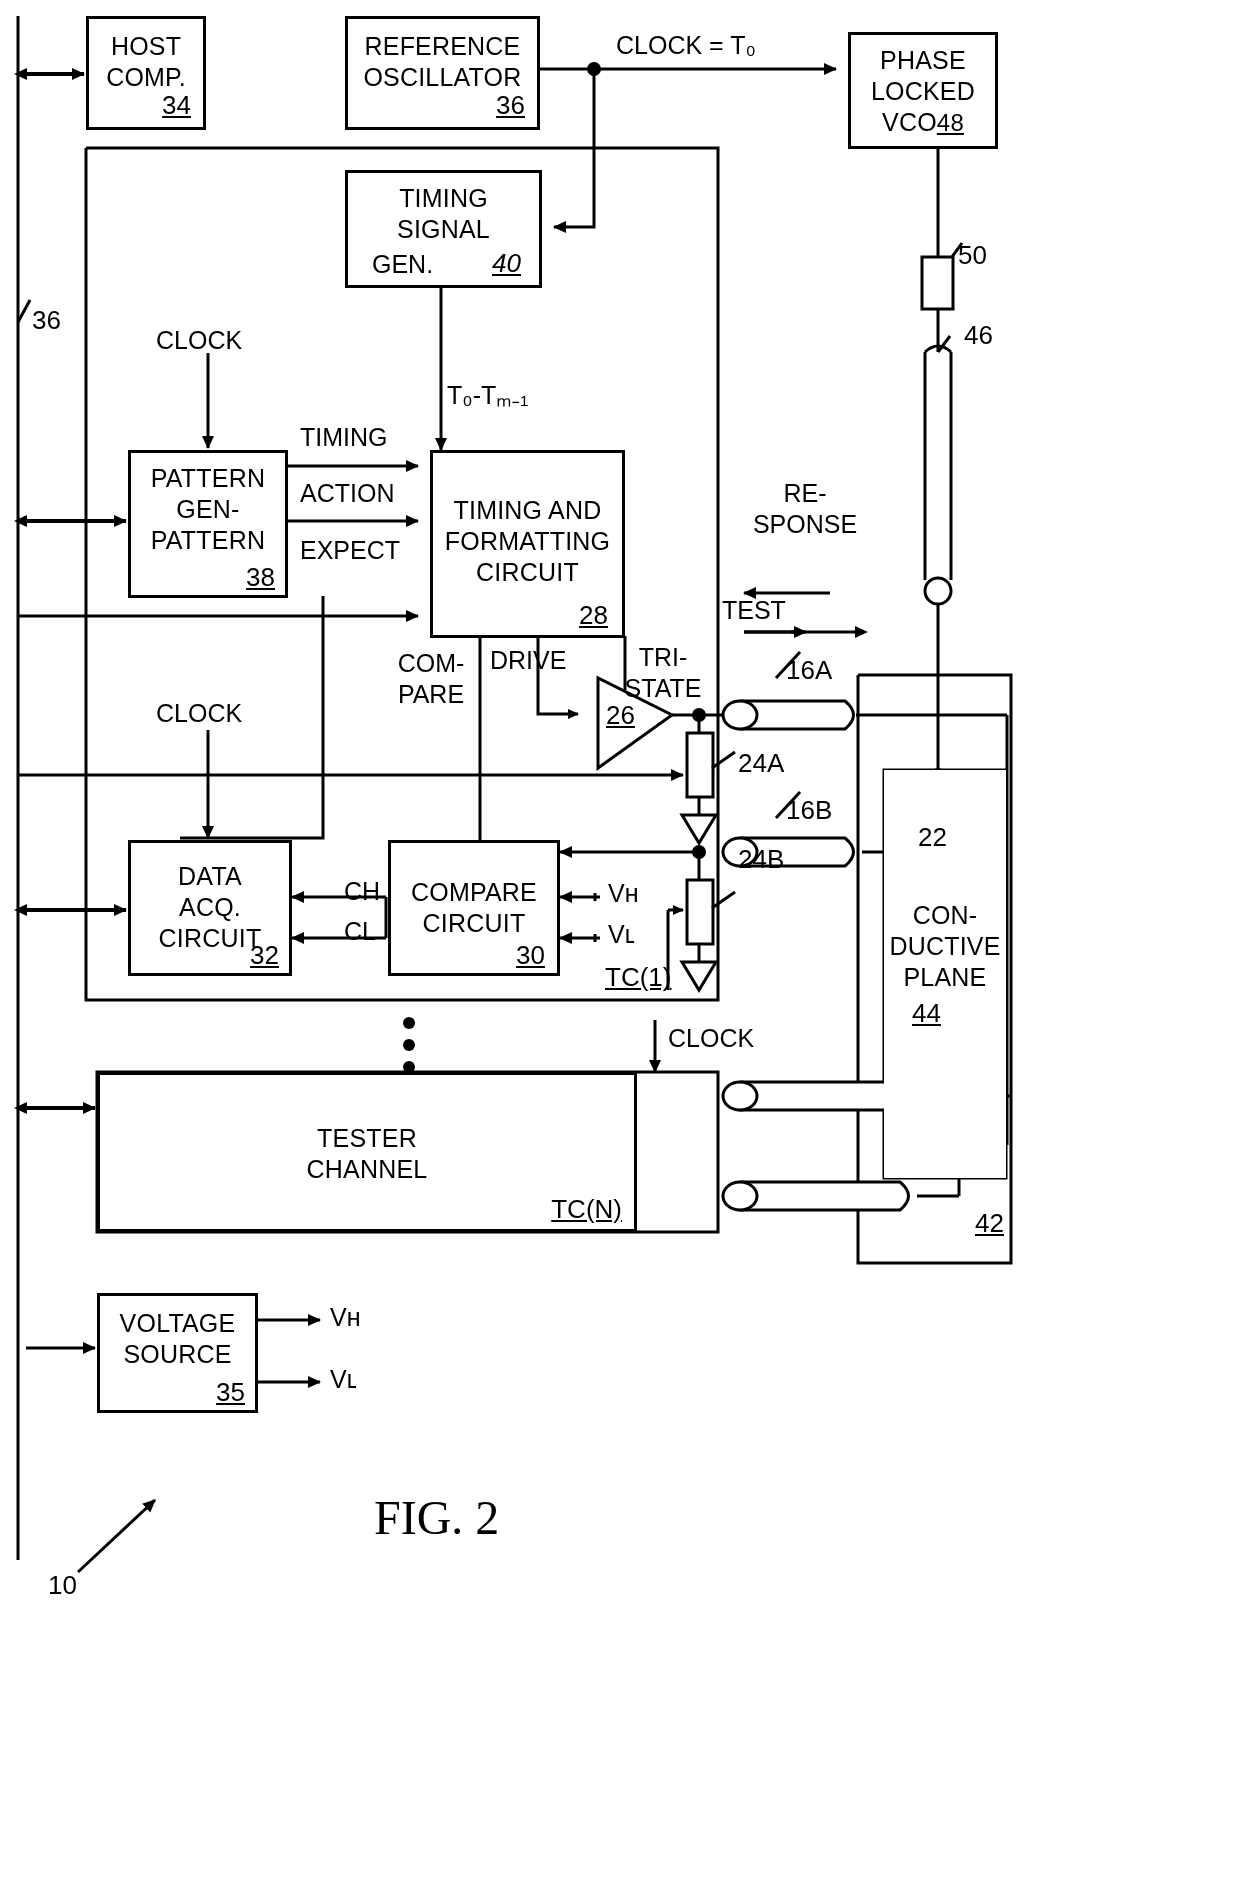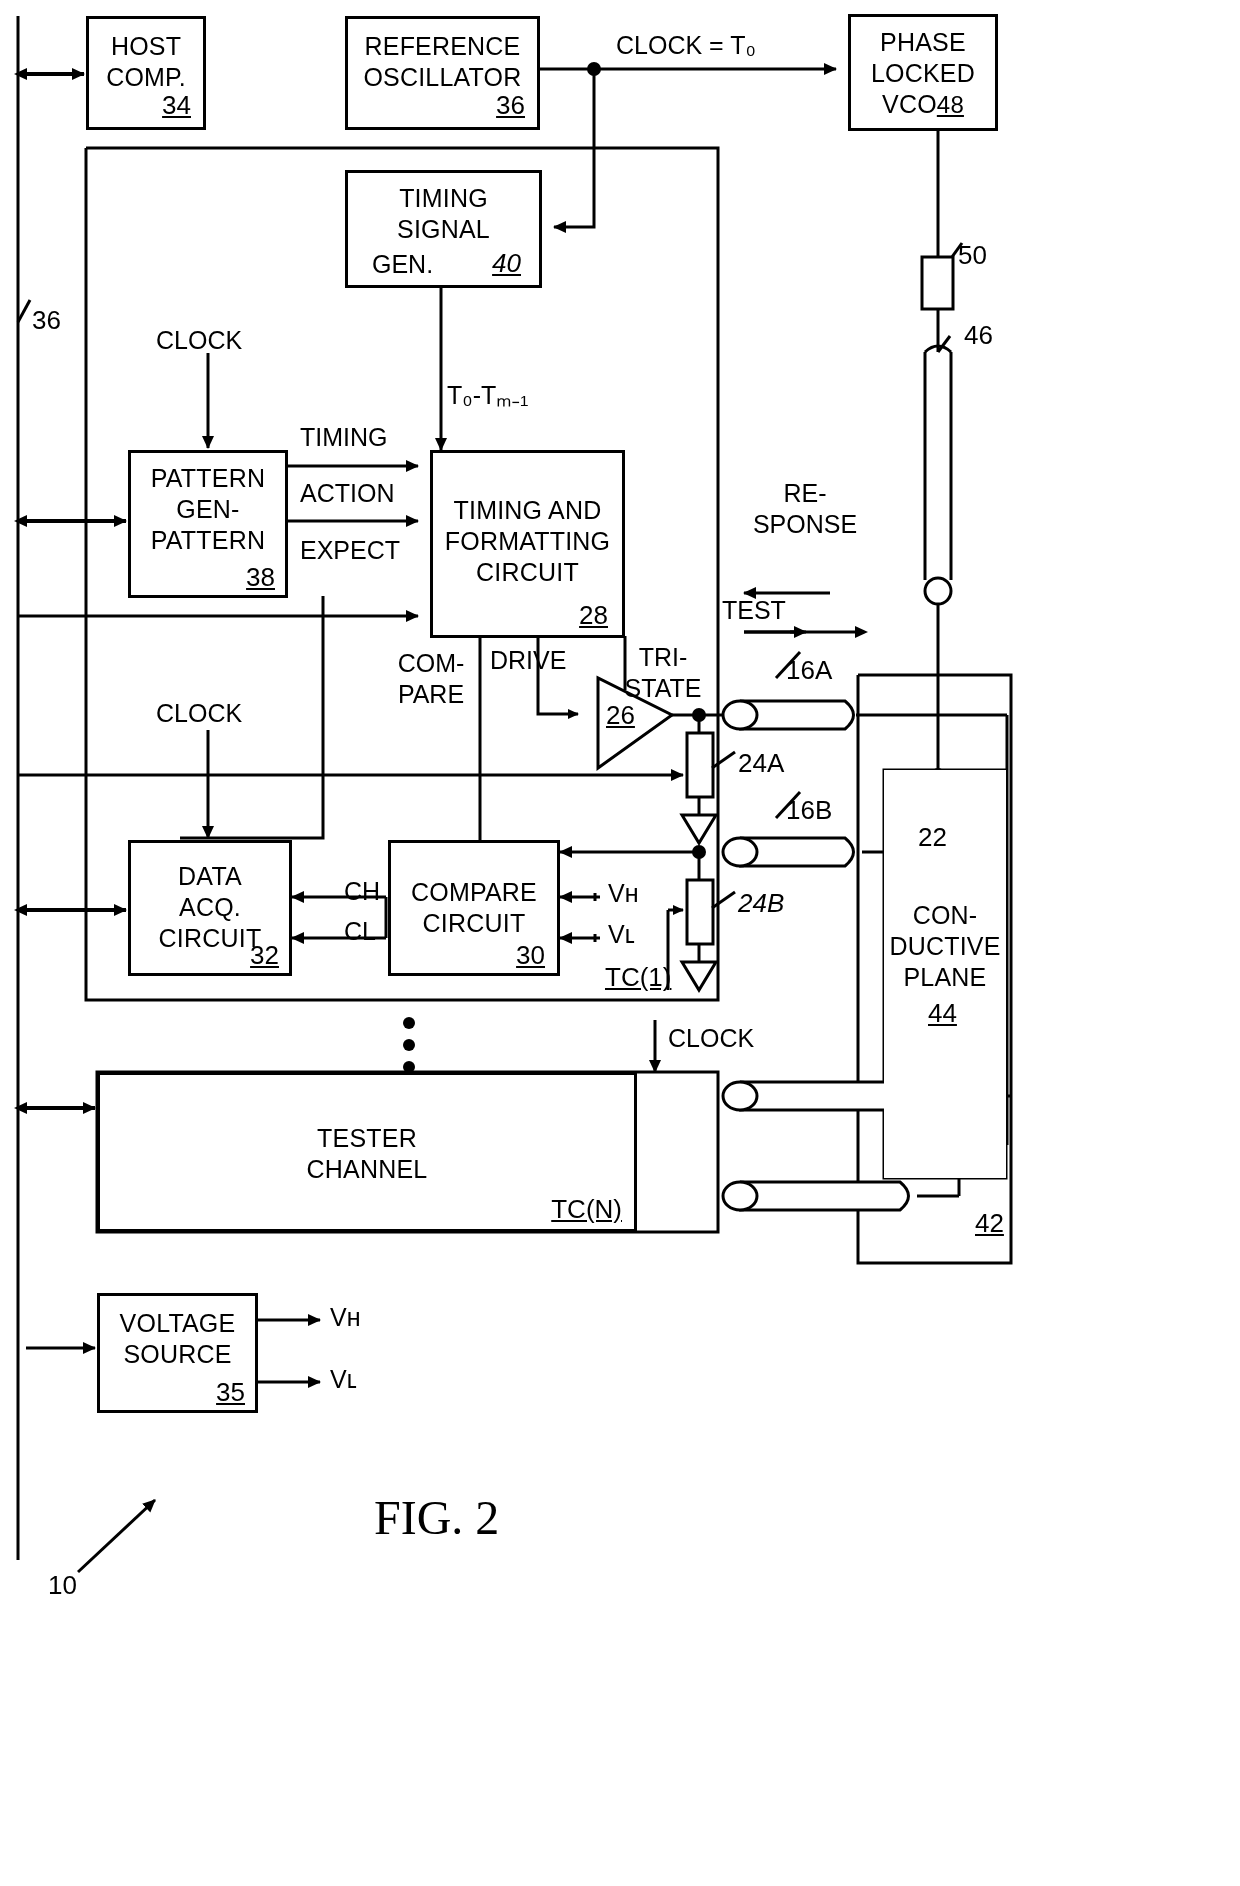--- a/index.html
+++ b/index.html
@@ -177,21 +177,21 @@
   </div>
 
   <div class="blk" style="left:345px;top:16px;width:195px;height:114px;padding-left:48px;">
     <div class="ttl" style="top:12px;">
       <div>REFERENCE</div>
       <div>OSCILLATOR</div>
     </div>
     <div class="refnum" style="right:12px;bottom:6px;">36</div>
   </div>
 
-  <div class="blk" style="left:848px;top:14px;width:150px;height:117px;">
+  <div class="blk" style="left:848px;top:32px;width:150px;height:117px;">
     <div class="ttl" style="top:10px;">
       <div>PHASE</div>
       <div>LOCKED</div>
       <div style="position:relative;">
         <span>VCO</span><span class="refnum" style="position:relative;font-size:24px;">48</span>
       </div>
     </div>
   </div>
 
   <div class="blk" style="left:345px;top:170px;width:197px;height:118px;">
@@ -245,21 +245,21 @@
     </div>
     <div class="refnum" style="right:12px;bottom:4px;">TC(N)</div>
   </div>
 
   <div class="blk" style="left:884px;top:770px;width:122px;height:408px;border:none;">
     <div class="ttl" style="top:130px;">
       <div>CON-</div>
       <div>DUCTIVE</div>
       <div>PLANE</div>
     </div>
-    <div class="refnum" style="left:44px;top:228px;">44</div>
+    <div class="refnum" style="left:28px;top:228px;">44</div>
   </div>
 
   <div class="blk" style="left:97px;top:1293px;width:161px;height:120px;">
     <div class="ttl" style="top:12px;">
       <div>VOLTAGE</div>
       <div>SOURCE</div>
     </div>
     <div class="refnum" style="right:10px;bottom:2px;">35</div>
   </div>
 
@@ -306,21 +306,21 @@
   <div class="refnum" style="left:605px;top:962px;">TC(1)</div>
 
   <div class="plainnum" style="left:32px;top:305px;">36</div>
   <div class="plainnum" style="left:958px;top:240px;">50</div>
   <div class="plainnum" style="left:964px;top:320px;">46</div>
   <div class="plainnum" style="left:918px;top:822px;">22</div>
   <div class="refnum" style="left:975px;top:1208px;">42</div>
   <div class="plainnum" style="left:786px;top:655px;">16A</div>
   <div class="plainnum" style="left:786px;top:795px;">16B</div>
   <div class="plainnum" style="left:738px;top:748px;">24A</div>
-  <div class="plainnum" style="left:738px;top:888px;font-style:italic;">24B</div>
+  <div class="plainnum" style="left:738px;top:844px;">24B</div>
 
   <svg style="position:absolute;left:0;top:0;width:1240px;height:1886px;pointer-events:none;">
     <g stroke="#000" stroke-width="3" fill="none">
       <path d="M18,322 L30,300"></path>
       <path d="M952,257 L962,243"></path>
       <path d="M938,352 L950,336"></path>
       <path d="M776,678 L800,652"></path>
       <path d="M776,818 L800,792"></path>
       <path d="M712,768 L735,752"></path>
       <path d="M712,908 L735,892"></path>

